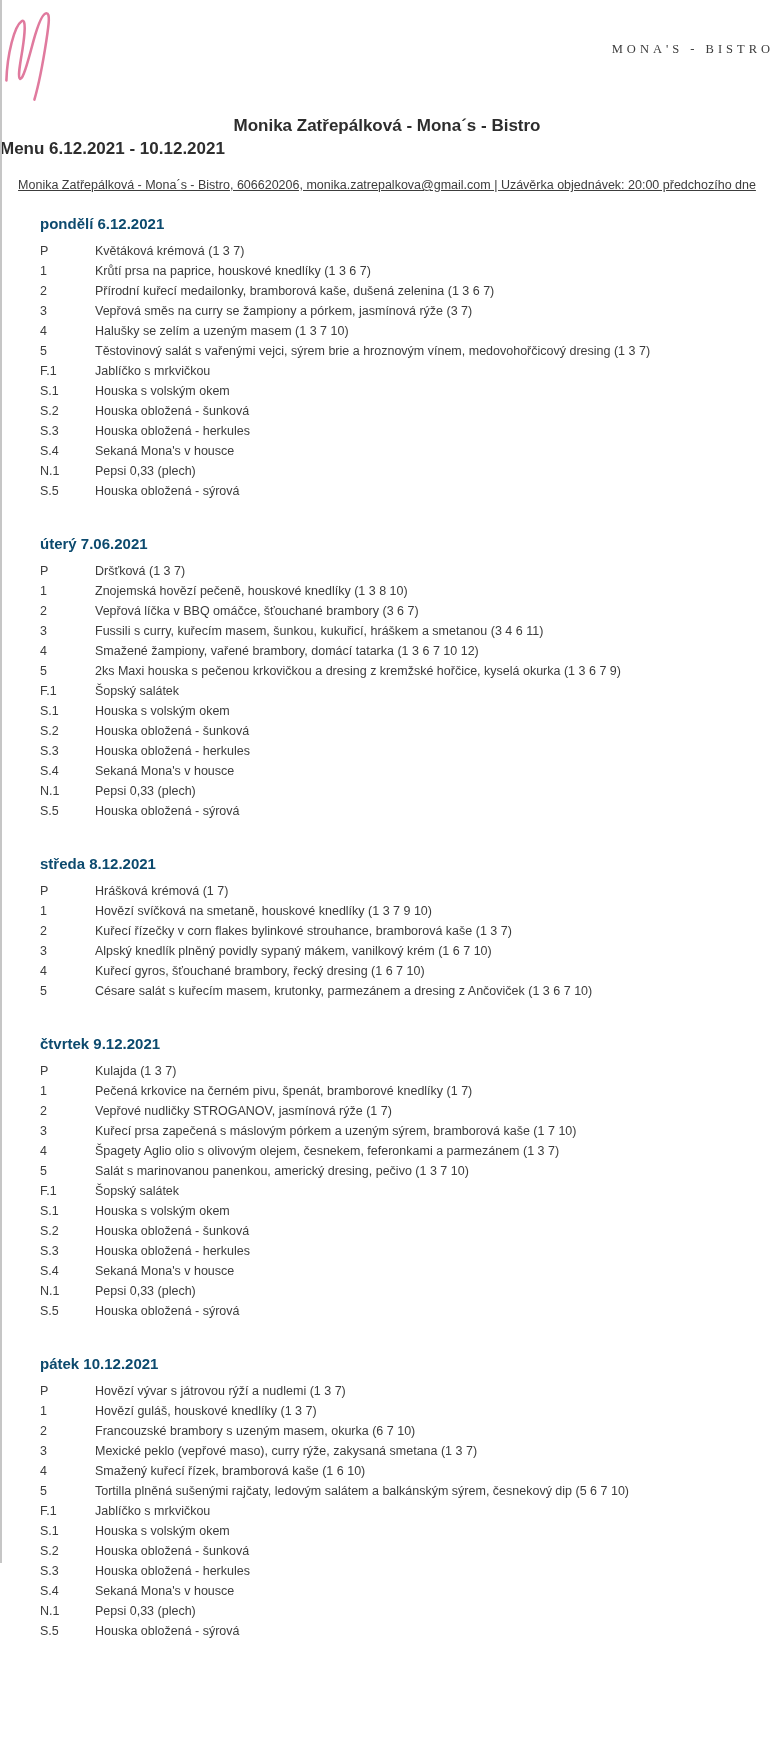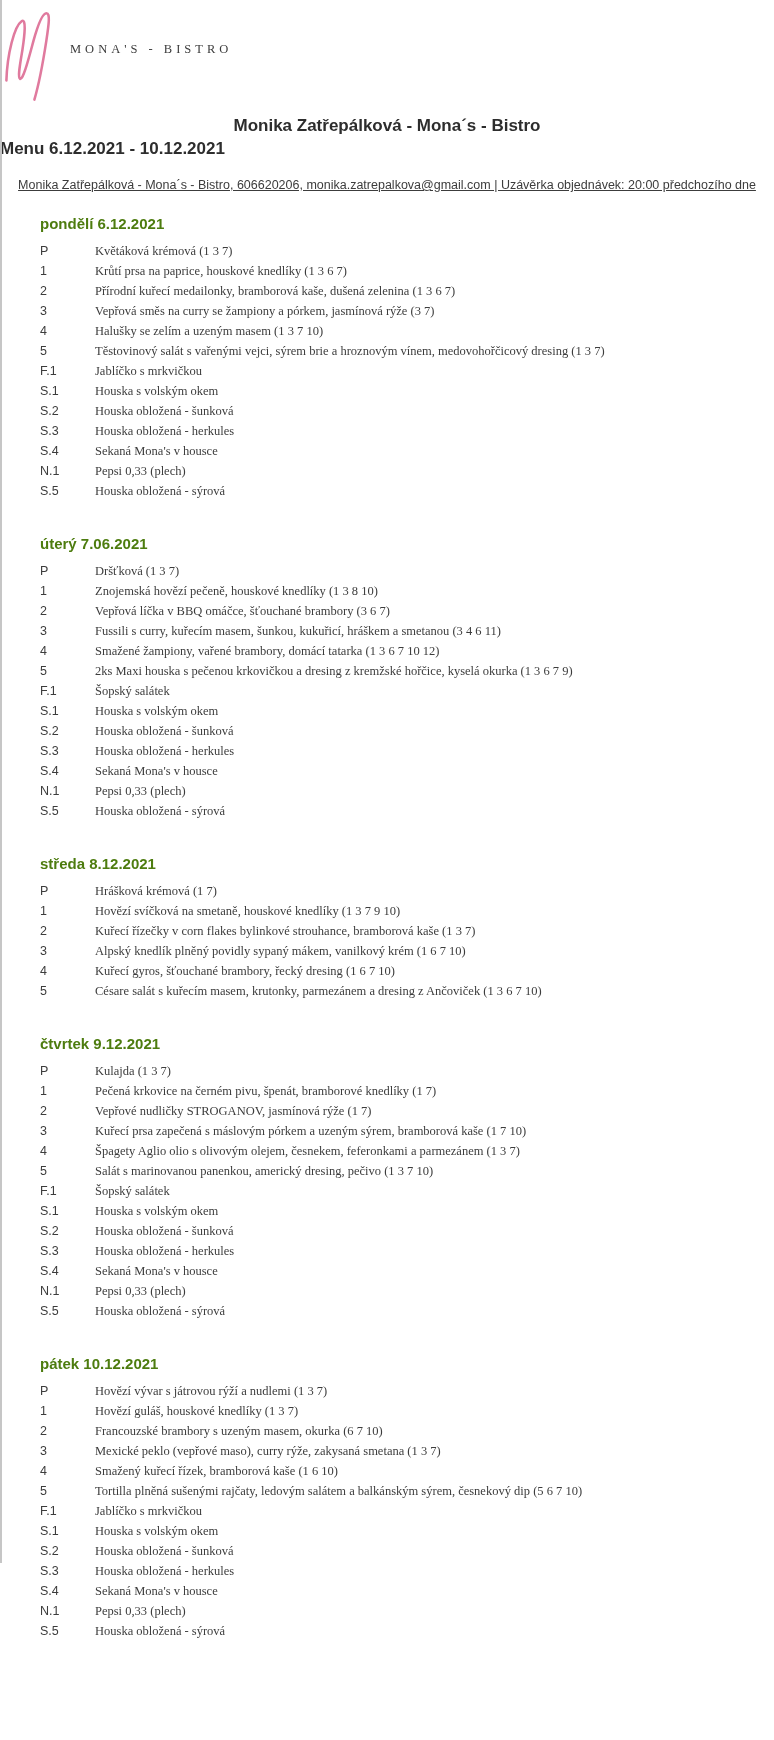--- a/index.html
+++ b/index.html
@@ -18,21 +18,21 @@
   .page-left-border {
     position: absolute;
     left: 0;
     top: 0;
     width: 2px;
     height: 1563px;
     background: #c6c6c6;
   }
   .logo-area {
     display: flex;
-    justify-content: flex-start;
+    justify-content: space-between;
     align-items: center;
     margin-top: 10px;
     height: 92px;
   }
   .logo-m {
     width: 56px;
     height: 92px;
     margin-right: 14px;
   }
   .brand-text {
@@ -66,40 +66,39 @@
     text-decoration: underline;
   }
   .menu-days {
     margin-left: 40px;
     margin-right: 30px;
     margin-top: 2px;
   }
   .day-title {
     font-weight: bold;
     font-size: 15px;
-    color: #4d7c0f;
+    color: #0c4a6e;
     margin-top: 33px;
     margin-bottom: 7px;
     line-height: 20px;
   }
   .day-section:first-child .day-title {
     margin-top: 22px;
   }
   .menu-row {
     display: flex;
     line-height: 20px;
     font-size: 12.5px;
   }
   .menu-row .code {
     flex: 0 0 55px;
   }
   .menu-row .dish {
     flex: 1;
     white-space: nowrap;
-    font-family: Liberation Serif, serif;
   }
 </style>
 </head>
 <body>
 
 <div class="page-left-border"></div>
 
 <div class="logo-area">
   <svg class="logo-m" viewBox="0 0 70 115" fill="none" xmlns="http://www.w3.org/2000/svg">
     <path d="M8 88 C9 55 18 20 27 14 C33 10 31 30 28 50 C25 68 22 84 25 86 C29 88 36 60 42 38 C47 20 53 4 58 4 C63 4 61 18 58 38 C54 64 48 95 43 112" stroke="#e07a9e" stroke-width="3.2" stroke-linecap="round"></path>

